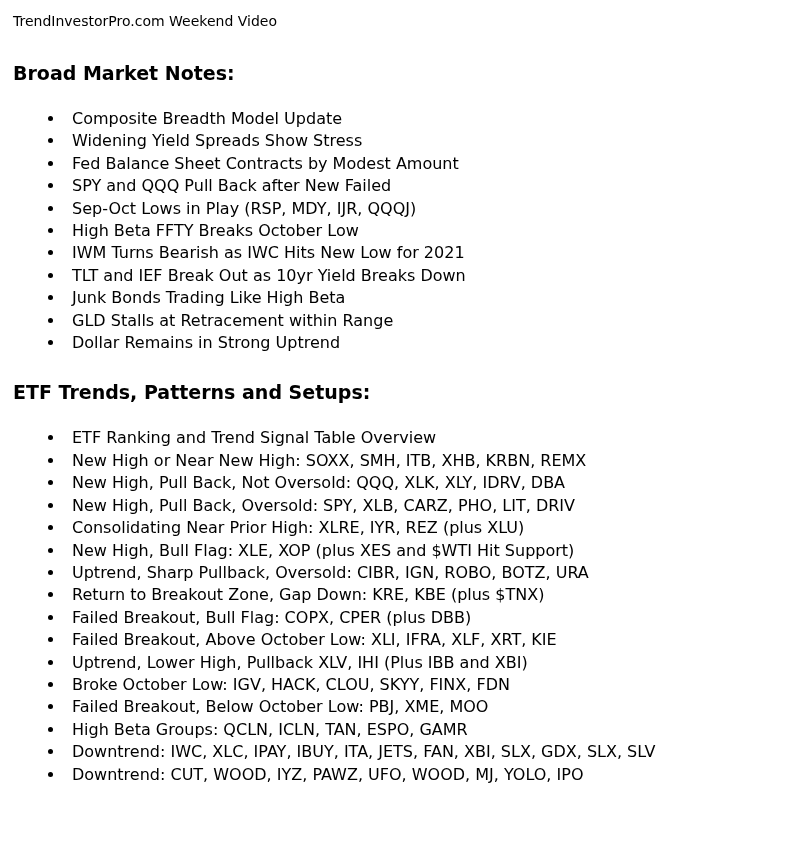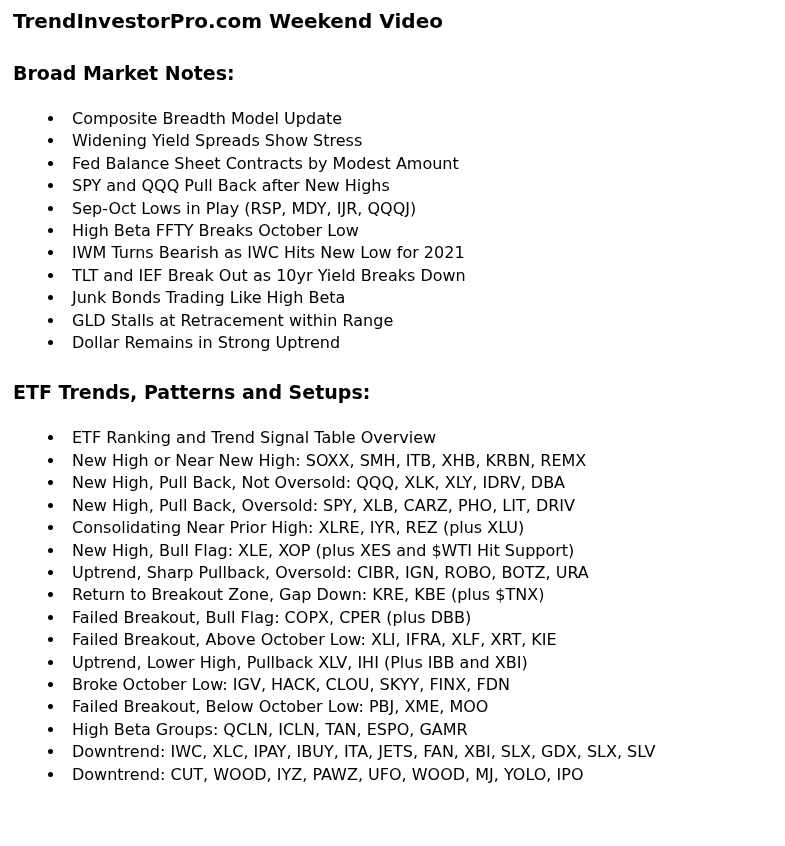--- a/index.html
+++ b/index.html
@@ -13,23 +13,23 @@
     overflow: hidden;
     font-family: "DejaVu Sans", "Liberation Sans", sans-serif;
     color: #000000;
     box-sizing: border-box;
     padding: 8px 12px 0 13px;
   }
   .doc-header {
     margin: 0;
   }
   .header-line {
-    font-size: 20px;
+    font-size: 14px;
     line-height: 27px;
-    font-weight: 700;
+    font-weight: 400;
     white-space: nowrap;
   }
   .section-heading {
     font-size: 19px;
     font-weight: 700;
     line-height: 23px;
     margin: 27px 0 0 0;
     white-space: nowrap;
   }
   ul.bullet-list {
@@ -49,21 +49,21 @@
 
 <div class="doc-header">
   <div class="header-line">TrendInvestorPro.com Weekend Video</div>
 </div>
 
 <div class="section-heading">Broad Market Notes:</div>
 <ul class="bullet-list">
   <li>Composite Breadth Model Update</li>
   <li>Widening Yield Spreads Show Stress</li>
   <li>Fed Balance Sheet Contracts by Modest Amount</li>
-  <li>SPY and QQQ Pull Back after New Highs</li>
+  <li>SPY and QQQ Pull Back after New Failed</li>
   <li>Sep-Oct Lows in Play (RSP, MDY, IJR, QQQJ)</li>
   <li>High Beta FFTY Breaks October Low</li>
   <li>IWM Turns Bearish as IWC Hits New Low for 2021</li>
   <li>TLT and IEF Break Out as 10yr Yield Breaks Down</li>
   <li>Junk Bonds Trading Like High Beta</li>
   <li>GLD Stalls at Retracement within Range</li>
   <li>Dollar Remains in Strong Uptrend</li>
 </ul>
 
 <div class="section-heading">ETF Trends, Patterns and Setups:</div>

